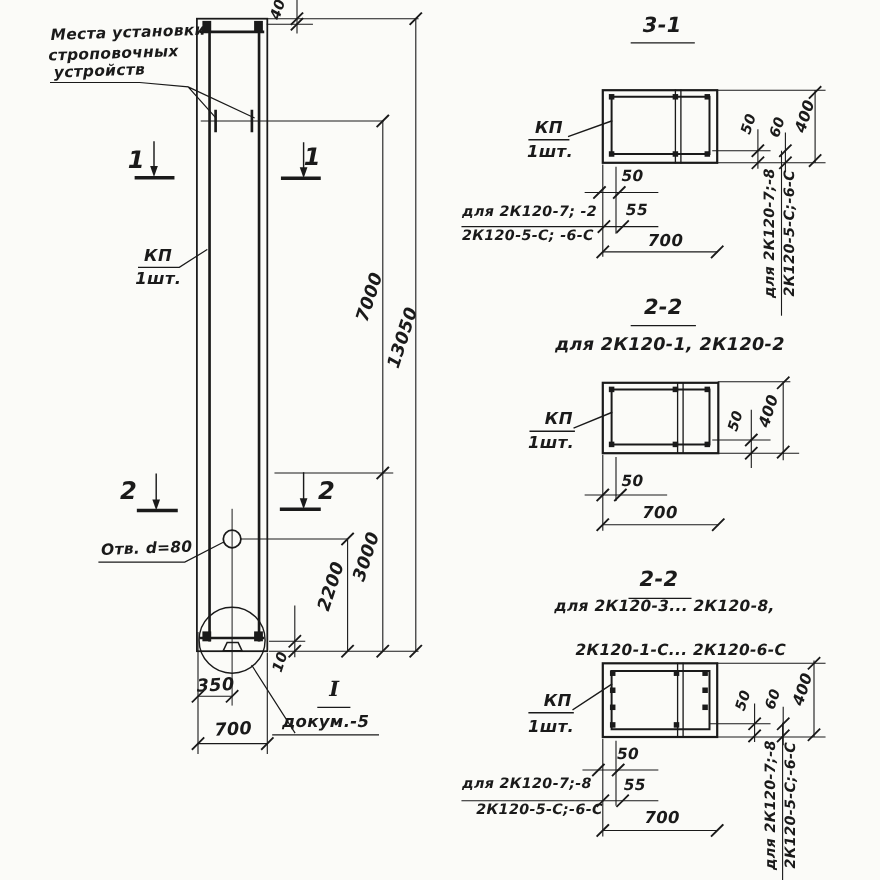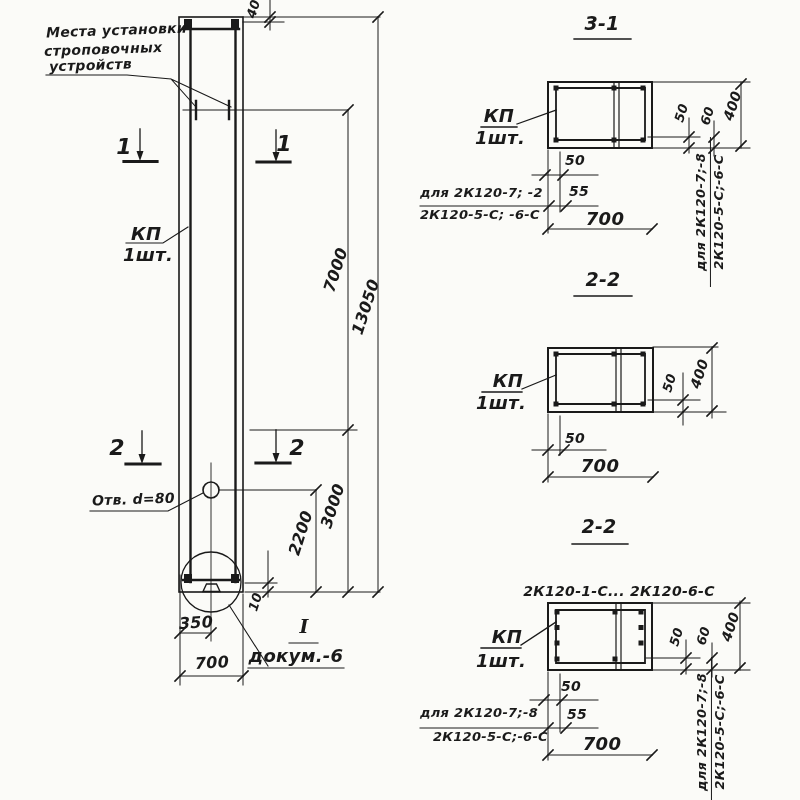--- a/index.html
+++ b/index.html
@@ -1,21 +1,21 @@
 <!DOCTYPE html>
 <html><head>
 <meta charset="utf-8">
 <style>
   html,body{margin:0;padding:0;background:#e8e8e6;}
   .stage{position:relative;width:800px;height:800px;background:#fbfbf8;overflow:hidden;
          font-family:"DejaVu Sans",sans-serif;}
   svg.linework{position:absolute;left:0;top:0;}
   .t{position:absolute;color:#1a1a1a;font-style:italic;font-weight:bold;
      white-space:nowrap;line-height:1.12;letter-spacing:.3px;}
-  .fs13{font-size:13px;} .fs14{font-size:14px;} .fs15{font-size:18px;font-style:italic;}
+  .fs13{font-size:13px;} .fs14{font-size:14px;} .fs15{font-size:15px;font-style:italic;}
   .fs16{font-size:16px;} .fs19{font-size:19px;} .fs22{font-size:22px;}
   .serif{font-family:"DejaVu Serif",serif;}
   .vnote{width:150px;text-align:center;font-size:13px;}
   .vnote .ln1{display:block;border-bottom:1.5px solid #1a1a1a;padding-bottom:1px;}
   .vnote .ln2{display:block;padding-top:1px;}
 </style>
 </head>
 <body>
 
 <div class="stage">
@@ -170,47 +170,49 @@
   <div class="t fs13" style="left:254px;top:9px;transform:translate(-50%,-50%) rotate(-72deg)">40</div>
   <div class="t fs16" style="left:336px;top:270px;transform:translate(-50%,-50%) rotate(-72deg)">7000</div>
   <div class="t fs16" style="left:366px;top:307px;transform:translate(-50%,-50%) rotate(-72deg)">13050</div>
   <div class="t fs16" style="left:333px;top:506px;transform:translate(-50%,-50%) rotate(-72deg)">3000</div>
   <div class="t fs16" style="left:301px;top:533px;transform:translate(-50%,-50%) rotate(-72deg)">2200</div>
   <div class="t fs13" style="left:256px;top:602px;transform:translate(-50%,-50%) rotate(-72deg)">10</div>
   <div class="t fs16" style="left:196px;top:623px;transform:translate(-50%,-50%) rotate(-3deg)">350</div>
   <div class="t fs16" style="left:212px;top:663px;transform:translate(-50%,-50%) rotate(-3deg)">700</div>
 
   <div class="t fs19 serif" style="left:304px;top:627px;transform:translate(-50%,-50%)">I</div>
-  <div class="t fs15" style="left:296px;top:656px;transform:translate(-50%,-50%)">докум.-6</div>
+  <div class="t fs15" style="left:296px;top:656px;transform:translate(-50%,-50%)">докум.-5</div>
 
   <div class="t fs19" style="left:602px;top:24px;transform:translate(-50%,-50%)">3-1</div>
   <div class="t fs15" style="left:499px;top:116px;transform:translate(-50%,-50%)">КП</div>
   <div class="t fs15" style="left:500px;top:138px;transform:translate(-50%,-50%)">1шт.</div>
   <div class="t fs14" style="left:575px;top:161px;transform:translate(-50%,-50%)">50</div>
   <div class="t fs14" style="left:579px;top:192px;transform:translate(-50%,-50%)">55</div>
   <div class="t fs15" style="left:605px;top:219px;transform:translate(-50%,-50%)">700</div>
   <div class="t fs13" style="left:420px;top:186px">для 2К120-7; -2</div>
   <div class="t fs13" style="left:420px;top:208px">2К120-5-С; -6-С</div>
   <div class="t fs13" style="left:682px;top:113px;transform:translate(-50%,-50%) rotate(-72deg)">50</div>
   <div class="t fs13" style="left:708px;top:116px;transform:translate(-50%,-50%) rotate(-72deg)">60</div>
   <div class="t fs14" style="left:733px;top:106px;transform:translate(-50%,-50%) rotate(-72deg)">400</div>
   <div class="t vnote" style="left:710px;top:212px;transform:translate(-50%,-50%) rotate(-90deg)">
     <span class="ln1">для 2К120-7;-8</span>
     <span class="ln2">2К120-5-С;-6-С</span>
   </div>
 
   <div class="t fs19" style="left:603px;top:280px;transform:translate(-50%,-50%)">2-2</div>
+  <div class="t fs16" style="left:609px;top:313px;transform:translate(-50%,-50%)">для 2К120-1,  2К120-2</div>
   <div class="t fs15" style="left:508px;top:381px;transform:translate(-50%,-50%)">КП</div>
   <div class="t fs15" style="left:501px;top:403px;transform:translate(-50%,-50%)">1шт.</div>
   <div class="t fs14" style="left:575px;top:439px;transform:translate(-50%,-50%)">50</div>
   <div class="t fs15" style="left:600px;top:466px;transform:translate(-50%,-50%)">700</div>
   <div class="t fs13" style="left:670px;top:383px;transform:translate(-50%,-50%) rotate(-72deg)">50</div>
   <div class="t fs14" style="left:700px;top:374px;transform:translate(-50%,-50%) rotate(-72deg)">400</div>
 
   <div class="t fs19" style="left:599px;top:527px;transform:translate(-50%,-50%)">2-2</div>
+  <div class="t fs14" style="left:604px;top:552px;transform:translate(-50%,-50%)">для 2К120-3... 2К120-8,</div>
   <div class="t fs14" style="left:619px;top:592px;transform:translate(-50%,-50%)">2К120-1-С... 2К120-6-С</div>
   <div class="t fs15" style="left:507px;top:637px;transform:translate(-50%,-50%)">КП</div>
   <div class="t fs15" style="left:501px;top:661px;transform:translate(-50%,-50%)">1шт.</div>
   <div class="t fs14" style="left:571px;top:687px;transform:translate(-50%,-50%)">50</div>
   <div class="t fs14" style="left:577px;top:715px;transform:translate(-50%,-50%)">55</div>
   <div class="t fs15" style="left:602px;top:744px;transform:translate(-50%,-50%)">700</div>
   <div class="t fs13" style="left:420px;top:706px">для 2К120-7;-8</div>
   <div class="t fs13" style="left:433px;top:730px">2К120-5-С;-6-С</div>
   <div class="t fs13" style="left:677px;top:637px;transform:translate(-50%,-50%) rotate(-72deg)">50</div>
   <div class="t fs13" style="left:704px;top:636px;transform:translate(-50%,-50%) rotate(-72deg)">60</div>

